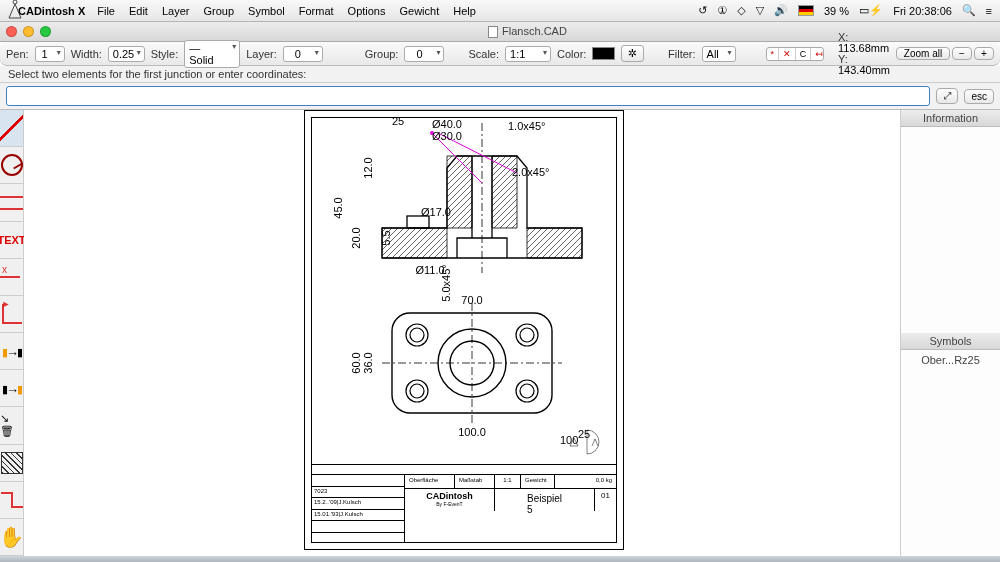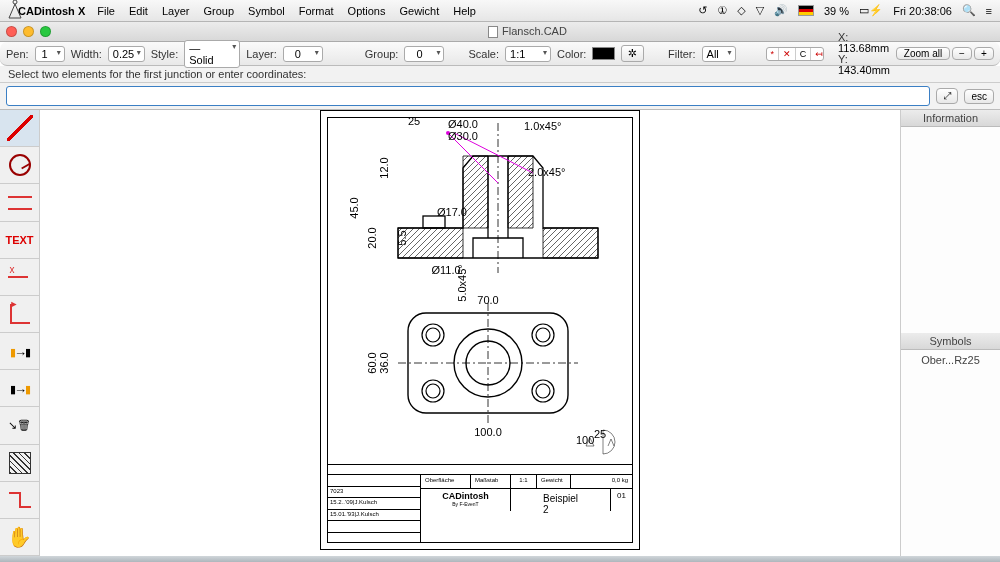--- a/index.html
+++ b/index.html
@@ -40,21 +40,21 @@
 .zoom-col button{border:1px solid #aaa;background:linear-gradient(#fff,#e8e8e8);border-radius:4px;font-size:10px;padding:0 4px;min-width:20px;}
 
 
 .prompt { padding:2px 8px; background:#f2f2f2; border-bottom:1px solid #ccc; color:#333;}
 .cmd-row{display:flex;align-items:center;padding:3px 6px;gap:6px;background:#f2f2f2;border-bottom:1px solid #bbb;}
 .cmd-row input{flex:1;border:1px solid #3b7fc4;border-radius:3px;padding:3px 4px;background:#fff;outline:none;}
 .cmd-row button{border:1px solid #aaa;background:linear-gradient(#fff,#e8e8e8);border-radius:4px;font-size:10px;padding:1px 6px;}
 
 
 .main { display:flex; height: calc(562px - 22px - 20px - 24px - 18px - 26px - 6px); }
-.left-tools{width:40px;background:#f0f0f0;border-right:1px solid #ccc;display:flex;flex-direction:column;}
+.left-tools{width:24px;background:#f0f0f0;border-right:1px solid #ccc;display:flex;flex-direction:column;}
 .left-tools .tool{height:40px;border-bottom:1px solid #ccc;display:flex;align-items:center;justify-content:center;position:relative;}
 .left-tools .tool.active{background:#d8e4ef;}
 .canvas-wrap{flex:1;background:#fff;position:relative;overflow:hidden;}
 .rpanel{width:100px;background:#5eead4;border-left:1px solid #ccc;display:flex;flex-direction:column;}
 .panel-head{background:linear-gradient(#ececec,#d8d8d8);border-bottom:1px solid #bbb;text-align:center;padding:2px 0;color:#444;}
 .panel-body{flex:1;background:#fdfdfd;}
 .sym-item{padding:4px;text-align:center;color:#444;}
 
 
 .sheet{position:absolute;left:280px;top:0;width:320px;height:440px;border:1px solid #000;background:#fff;}
@@ -331,21 +331,21 @@
                 <span style="width:40px">Maßstab</span>
                 <span style="width:26px;text-align:center">1:1</span>
                 <span style="width:34px">Gewicht</span>
                 <span>0,0 kg</span>
               </div>
               <div class="m3">
                 <div class="cad">
                   <div style="font-size:9px;font-weight:bold">CADintosh</div>
                   <div style="font-size:5px">By F-EvenT</div>
                 </div>
-                <div class="bsp">Beispiel 2</div>
+                <div class="bsp">Beispiel 5</div>
                 <div class="num">01</div>
               </div>
             </div>
           </div>
         </div>
       </div>
     </div>
 
   </div>
 

